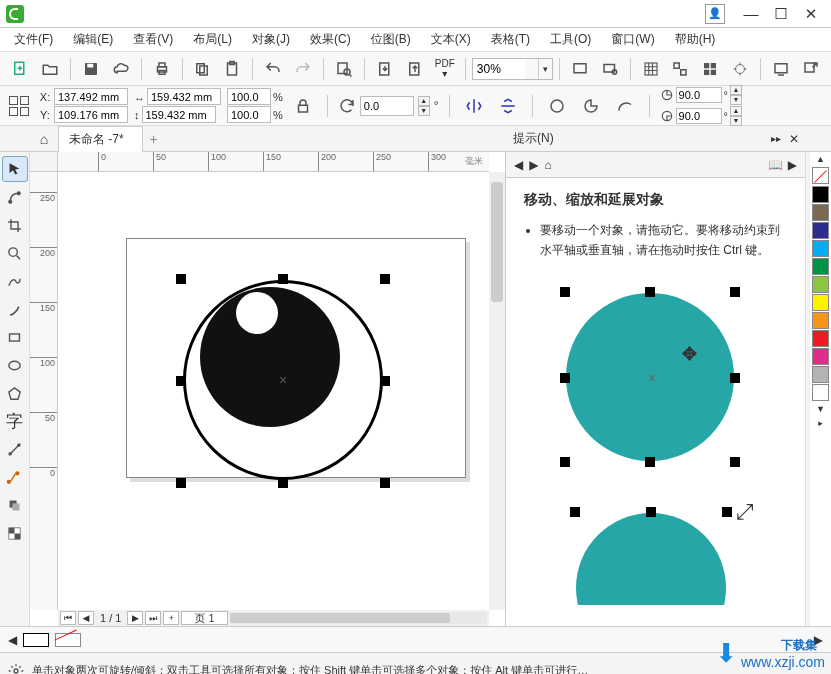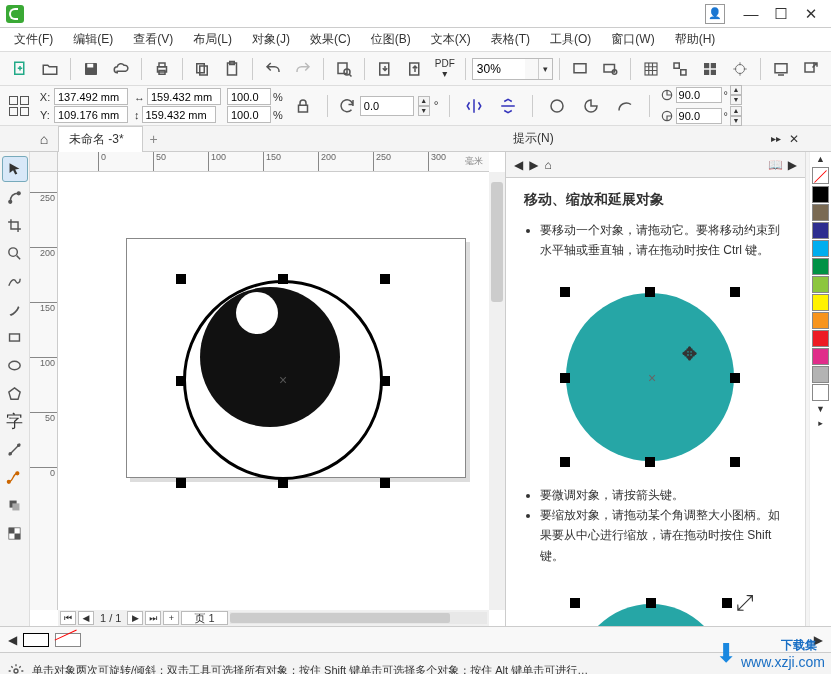--- a/index.html
+++ b/index.html
@@ -396,21 +396,21 @@
           <div>▲</div>
           <div>▼</div>
         </div>
       </div>
   </div>
 </div>
 
 <div class="doctab-row">
   <div style="width:30px"></div>
   <div class="home">⌂</div>
-  <div class="doctab"><span>未命名 -3*</span></div>
+  <div class="doctab"><span>未命名 -7*</span></div>
   <div class="addtab">+</div>
   <div style="flex:1"></div>
   <div style="width:300px;padding-left:8px;display:flex;align-items:center;">
     <span>提示(N)</span>
     <span style="margin-left:auto;margin-right:8px;cursor:pointer;font-size:10px;">▸▸</span>
     <span style="margin-right:6px;cursor:pointer;">✕</span>
   </div>
   <div style="width:26px"></div>
 </div>
 
@@ -571,24 +571,20 @@
           <div class="hdn" style="left:121px;top:16px"></div>
           <div class="hdn" style="left:206px;top:16px"></div>
         <div class="hdn" style="left:36px;top:102px"></div>
           <div class="hdn" style="left:206px;top:102px"></div>
         <div class="hdn" style="left:36px;top:186px"></div>
           <div class="hdn" style="left:121px;top:186px"></div>
           <div class="hdn" style="left:206px;top:186px"></div>
         <div class="cross" style="left:128px;top:108px;">×</div>
         <div class="move-cursor" style="left:158px;top:68px;">✥</div>
       </div>
-      <ul>
-        <li>要微调对象，请按箭头键。</li>
-        <li>要缩放对象，请拖动某个角调整大小图柄。如果要从中心进行缩放，请在拖动时按住 Shift 键。</li>
-      </ul>
       <div class="demo2">
         <div class="teal" style="left:52px;top:28px;width:150px;height:150px;"></div>
         <div class="hdn" style="left:46px;top:22px"></div>
           <div class="hdn" style="left:122px;top:22px"></div>
           <div class="hdn" style="left:198px;top:22px"></div>
         <div class="scale-arrow" style="left:212px;top:8px;">⤢</div>
       </div>
     </div>
   </div>
 

